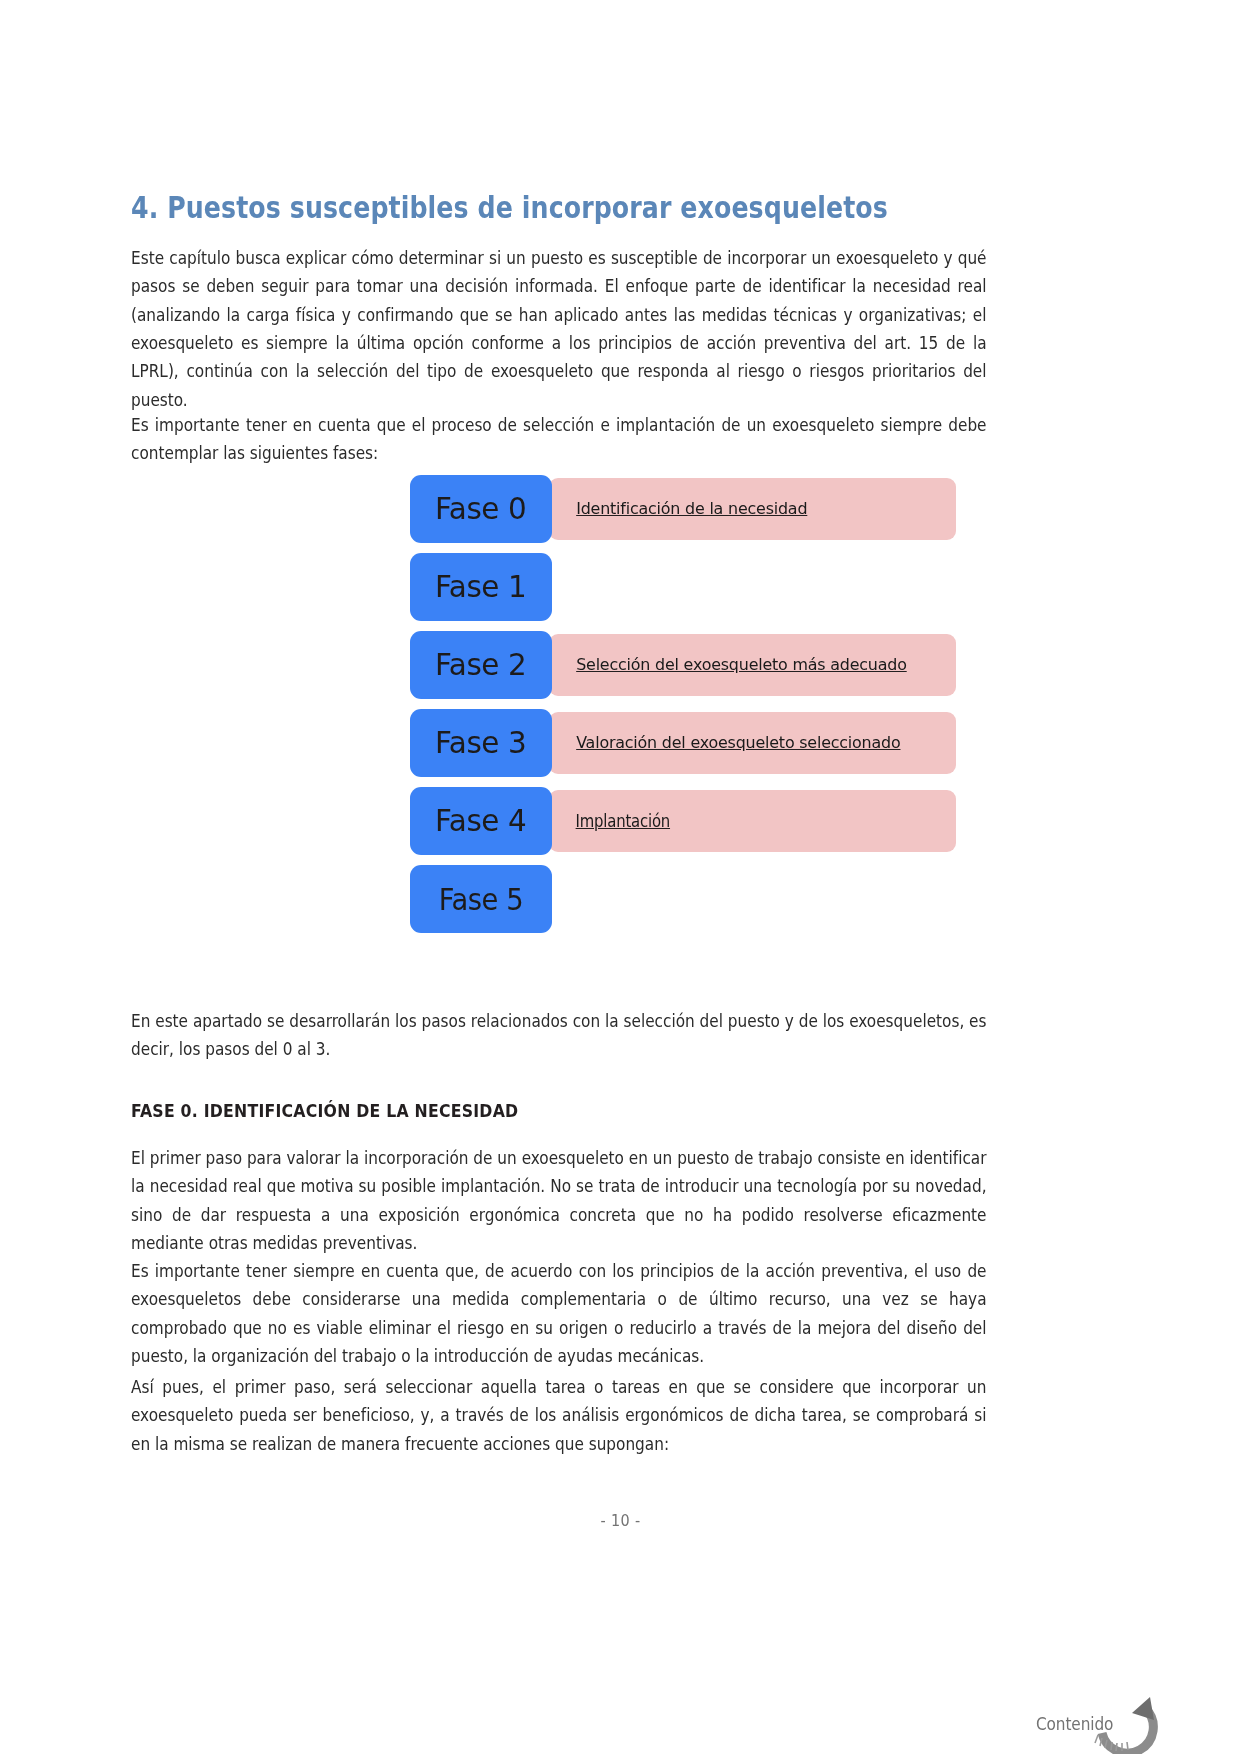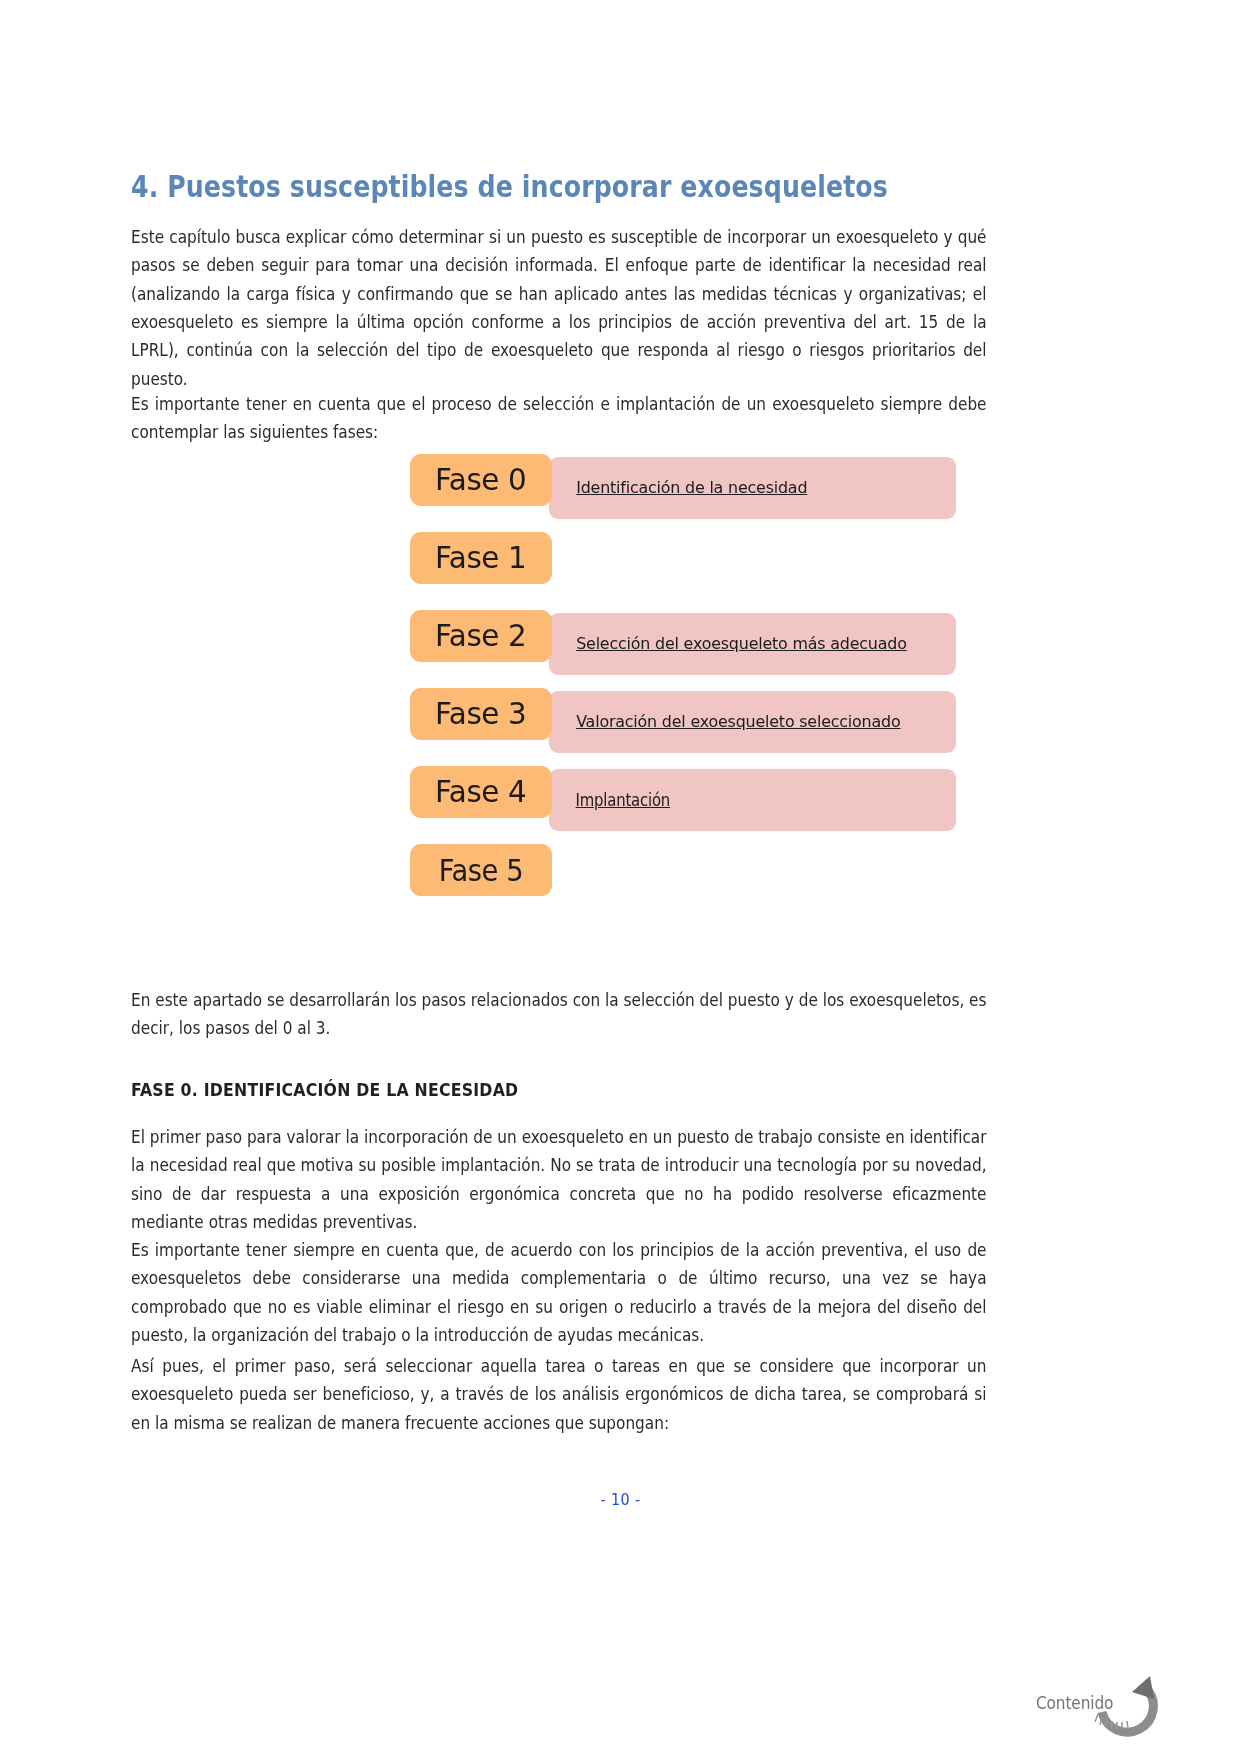--- a/index.html
+++ b/index.html
@@ -14,20 +14,21 @@
     position: relative;
     font-family: "Liberation Sans", sans-serif;
     color: #231f20;
     overflow: hidden;
   }
 
   .page {
     position: absolute;
     inset: 0;
     background: #ffffff;
+    margin-top: 21px;
   }
 
   
   .content {
     position: absolute;
     left: 131px;
     top: 0;
     width: 855px;
   }
 
@@ -128,22 +129,22 @@
     font-family: "DejaVu Sans Condensed", "Liberation Sans Narrow", "Liberation Sans", sans-serif;
     font-size: 17.4px;
     transform: scaleX(0.95);
   }
 
   .phase-chip {
     position: absolute;
     left: 0;
     top: 0;
     width: 142px;
-    height: 52px;
-    background: #fdba74;
+    height: 68px;
+    background: #3b82f6;
     border-radius: 11px;
     display: flex;
     align-items: center;
     justify-content: center;
     z-index: 2;
   }
   .phase-label {
     font-family: "DejaVu Sans", "Liberation Sans", sans-serif;
     font-size: 30px;
     line-height: 34px;
@@ -158,21 +159,21 @@
 
   
   .folio {
     position: absolute;
     left: 0;
     top: 1490px;
     width: 1241px;
     text-align: center;
     font-family: "DejaVu Sans Condensed", "Liberation Sans Narrow", "Liberation Sans", sans-serif;
     font-size: 16px;
-    color: #1d4ed8;
+    color: #737373;
     letter-spacing: 0.4px;
   }
 
   .contenido-badge {
     position: absolute;
     left: 1028px;
     top: 1668px;
     width: 175px;
     height: 72px;
   }

